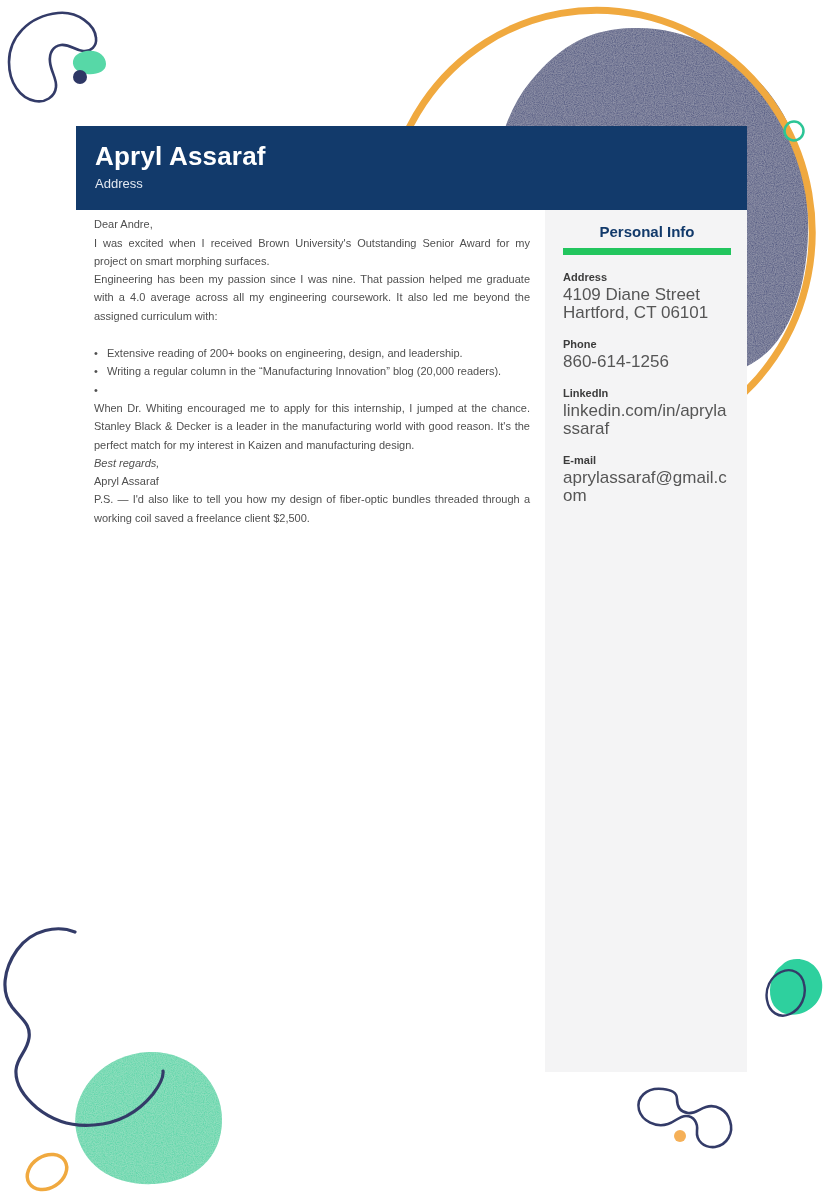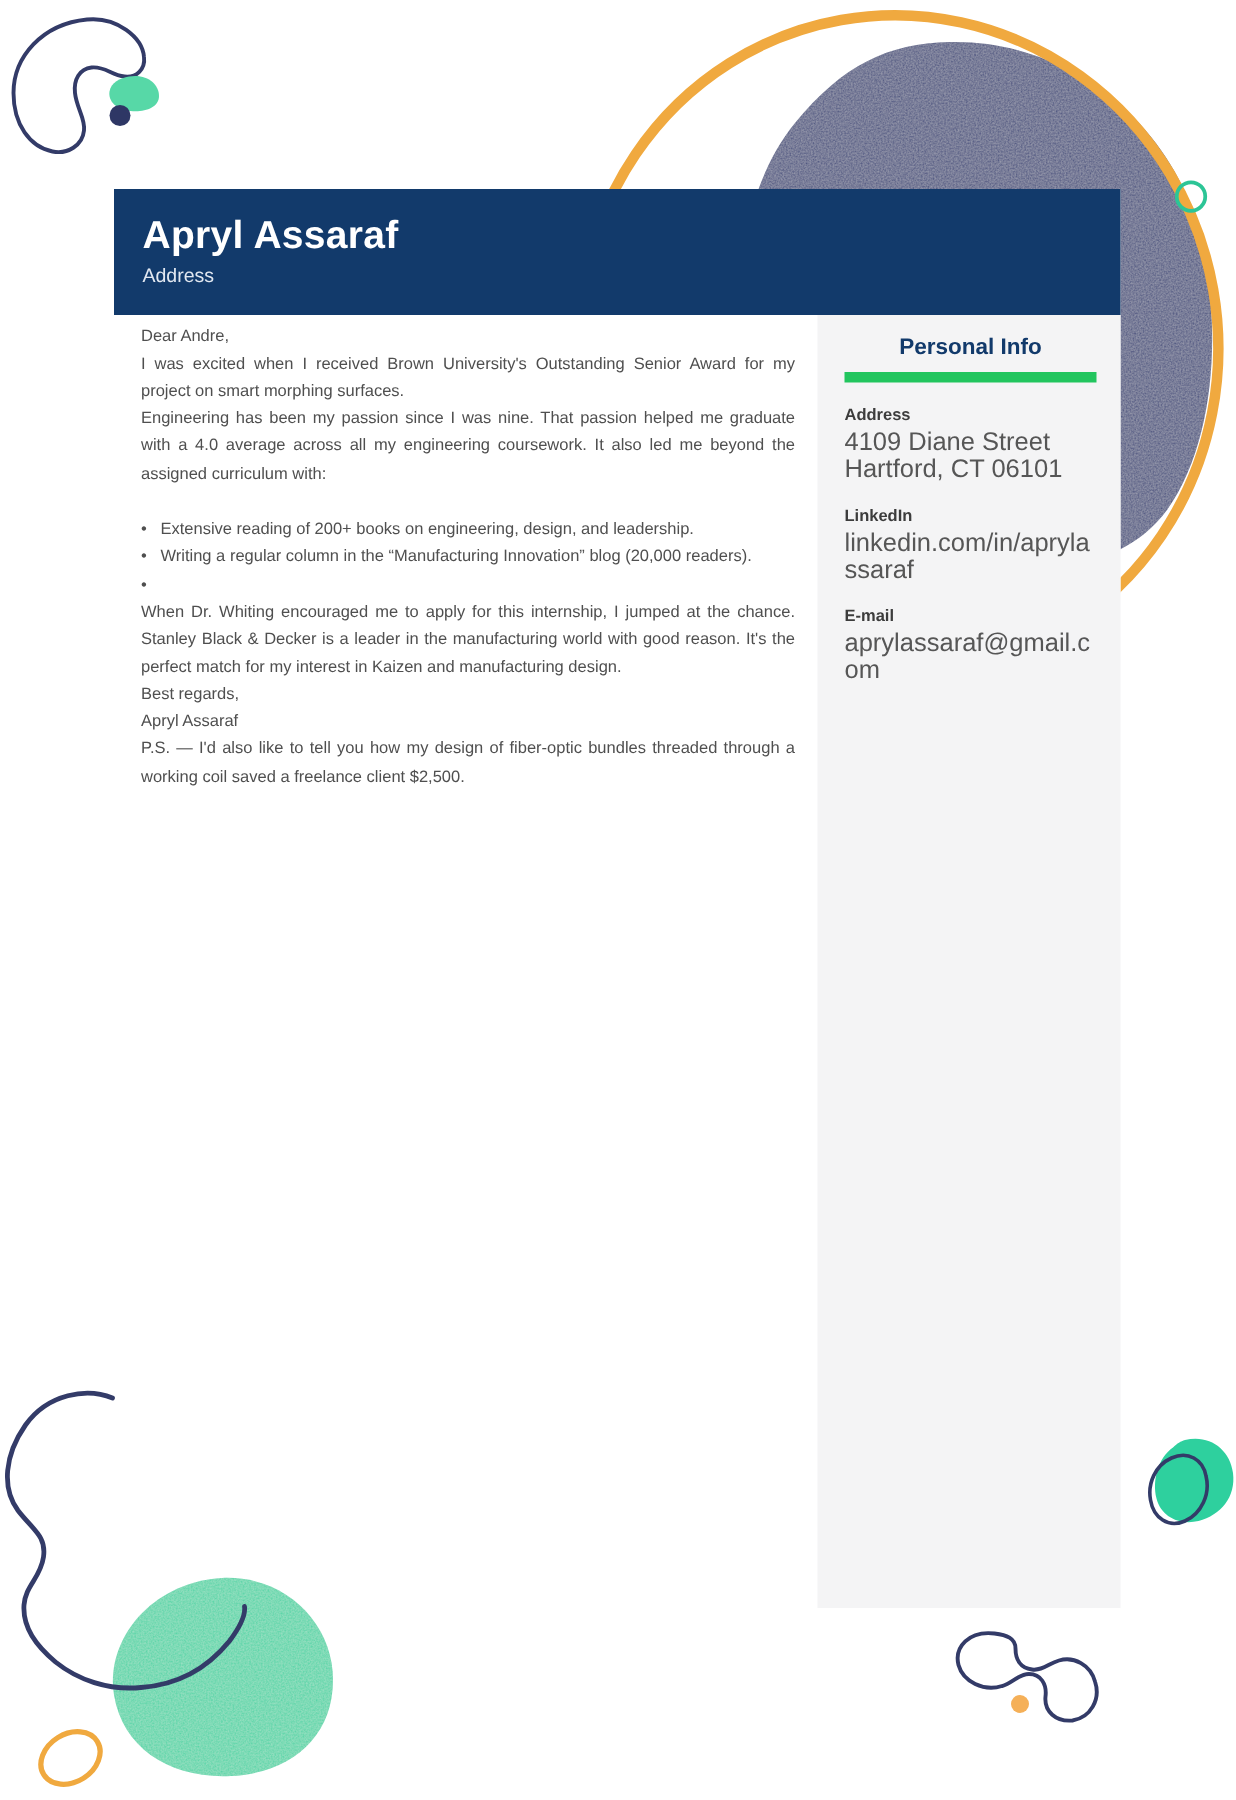--- a/index.html
+++ b/index.html
@@ -48,21 +48,21 @@
   .date        { margin-top:14px; }
   .recipient   { margin-top:65px; }
   .recipient div { line-height:18.3px; }
   .salutation  { margin-top:45px; }
   .p-first     { margin-top:36px; }
   .p-next      { margin-top:18px; }
   .bullets     { margin-top:19px; }
   .bullet      { display:flex; line-height:18.3px; }
   .bullet .bmark { width:13px; flex:0 0 13px; }
   .bullet .bmark::before { content:"•"; font-size:11px; }
-  .closing     { margin-top:37px; }
+  .closing     { margin-top:37px;font-style:italic; }
   .signature   { margin-top:18px; }
   .ps          { margin-top:37px; }
 </style>
 </head>
 <body>
 
 <svg class="deco" viewBox="0 0 824 1200" width="824" height="1200" aria-hidden="true">
   <defs>
     <filter id="speck" x="-10%" y="-10%" width="120%" height="120%">
       <feTurbulence type="fractalNoise" baseFrequency="0.9" numOctaves="2" seed="7" result="n"></feTurbulence>
@@ -128,20 +128,24 @@
 
 <div class="sidebar">
   <div class="sb-head">Personal Info</div>
 
   <div class="sb-item">
     <div class="sb-label">Address</div>
     <div class="sb-line">4109 Diane Street</div>
     <div class="sb-line">Hartford, CT 06101</div>
   </div>
 
+  <div class="sb-item">
+    <div class="sb-label">Phone</div>
+    <div class="sb-line">860-614-1256</div>
+  </div>
 
   <div class="sb-item">
     <div class="sb-label">LinkedIn</div>
     <div class="sb-line">linkedin.com/in/aprylassaraf</div>
   </div>
 
   <div class="sb-item">
     <div class="sb-label">E-mail</div>
     <div class="sb-line">aprylassaraf@gmail.com</div>
   </div>

